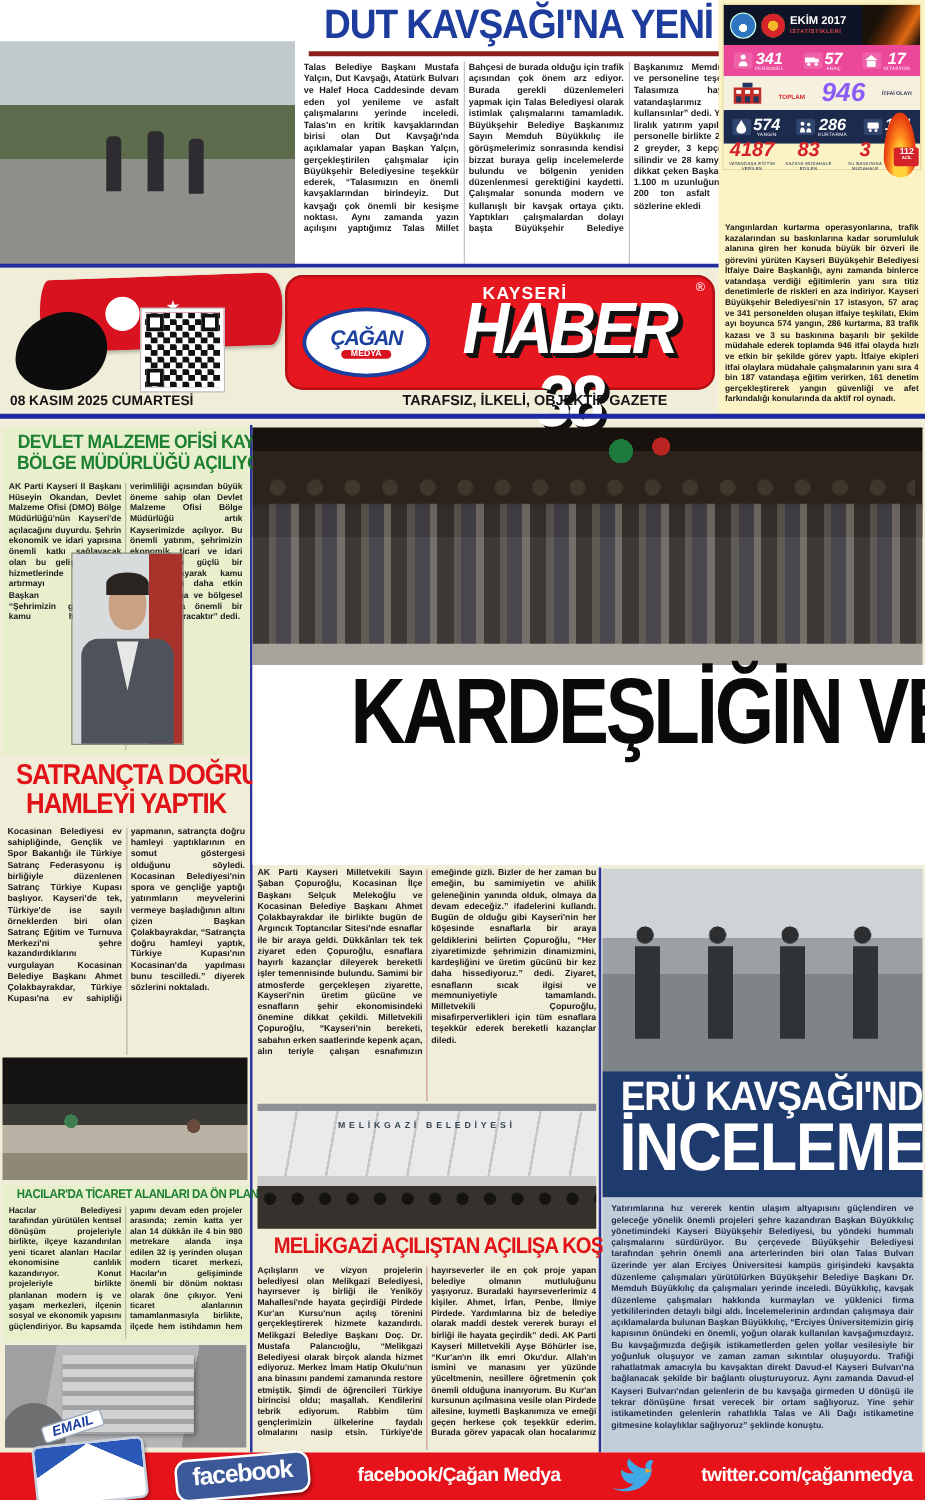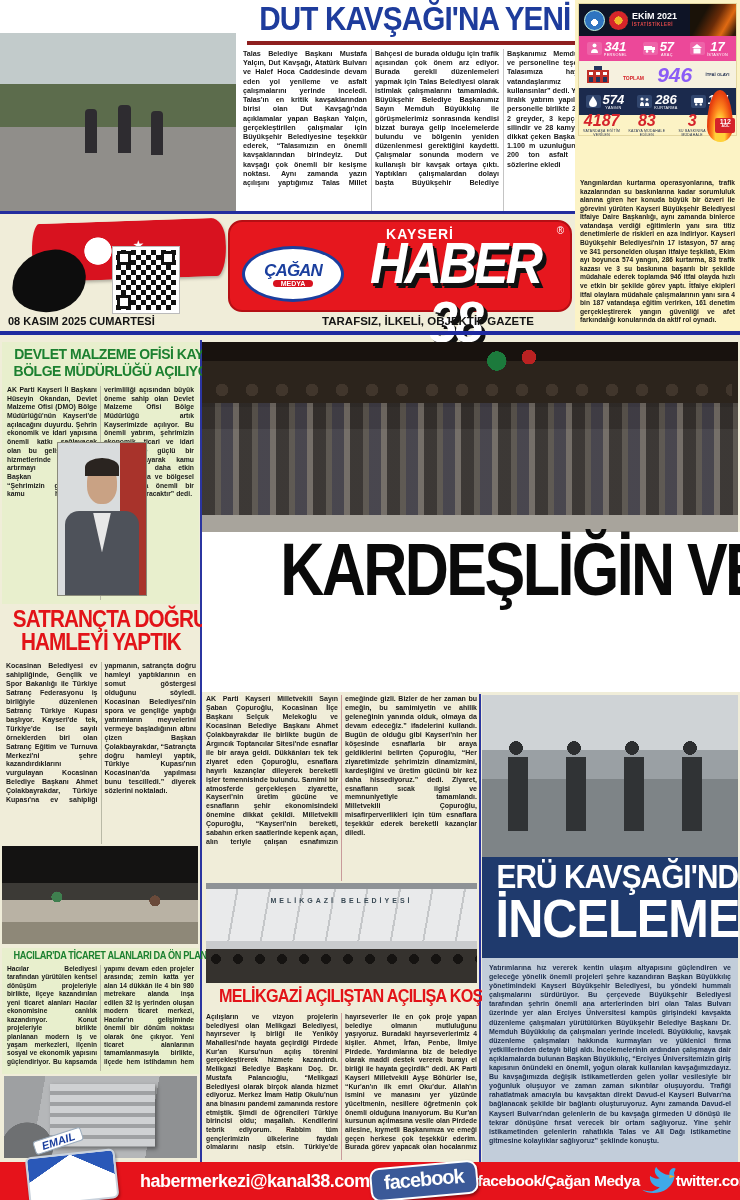--- a/index.html
+++ b/index.html
@@ -195,21 +195,21 @@
   <div class="abs top-underline"></div>
   <div class="abs top-body body-txt cols3">Talas Belediye Başkanı Mustafa Yalçın, Dut Kavşağı, Atatürk Bulvarı ve Halef Hoca Caddesinde devam eden yol yenileme ve asfalt çalışmalarını yerinde inceledi. Talas'ın en kritik kavşaklarından birisi olan Dut Kavşağı'nda açıklamalar yapan Başkan Yalçın, gerçekleştirilen çalışmalar için Büyükşehir Belediyesine teşekkür ederek, “Talasımızın en önemli kavşaklarından birindeyiz. Dut kavşağı çok önemli bir kesişme noktası. Aynı zamanda yazın açılışını yaptığımız Talas Millet Bahçesi de burada olduğu için trafik açısından çok önem arz ediyor. Burada gerekli düzenlemeleri yapmak için Talas Belediyesi olarak istimlak çalışmalarını tamamladık. Büyükşehir Belediye Başkanımız Sayın Memduh Büyükkılıç ile görüşmelerimiz sonrasında kendisi bizzat buraya gelip incelemelerde bulundu ve bölgenin yeniden düzenlenmesi gerektiğini kaydetti. Çalışmalar sonunda modern ve kullanışlı bir kavşak ortaya çıktı. Yaptıkları çalışmalardan dolayı başta Büyükşehir Belediye Başkanımız Memduh Büyükkılıç'a ve personeline teşekkür ediyorum. Talasımıza hayırlı olsun, vatandaşlarımız güle güle kullansınlar” dedi. Yaklaşık 8 milyon liralık yatırım yapılan kavşakta 68 personelle birlikte 2 freze makinesi, 2 greyder, 3 kepçe, 3 finisher, 7 silindir ve 28 kamyonun çalıştığına dikkat çeken Başkan Yalçın, toplam 1.100 m uzunluğundaki yola 3 bin 200 ton asfalt serildiğine de sözlerine ekledi</div>
   <div class="abs blue-line-top"></div>
 
   <div class="abs rightcol"></div>
   <div class="abs infobox">
     <div class="info-head">
       <span class="logo-circ logo-bld"></span>
       <span class="logo-circ logo-fire"></span>
       <span class="info-period">
-        <span>EKİM 2021</span>
+        <span>EKİM 2017</span>
         <small>İSTATİSTİKLERİ</small>
       </span>
     </div>
     <div class="band band-red">
       <span class="stat">
         <span class="tile">
           <svg width="9" height="11" viewBox="0 0 9 11">
               <circle cx="4.5" cy="2.5" r="2" fill="#fff"></circle>
               <path d="M1 10 Q1 6 4.5 6 Q8 6 8 10 Z" fill="#fff"></path>
             </svg>
@@ -417,21 +417,20 @@
   </div>
   <div class="abs eru-body">Yatırımlarına hız vererek kentin ulaşım altyapısını güçlendiren ve geleceğe yönelik önemli projeleri şehre kazandıran Başkan Büyükkılıç yönetimindeki Kayseri Büyükşehir Belediyesi, bu yöndeki hummalı çalışmalarını sürdürüyor. Bu çerçevede Büyükşehir Belediyesi tarafından şehrin önemli ana arterlerinden biri olan Talas Bulvarı üzerinde yer alan Erciyes Üniversitesi kampüs girişindeki kavşakta düzenleme çalışmaları yürütülürken Büyükşehir Belediye Başkanı Dr. Memduh Büyükkılıç da çalışmaları yerinde inceledi. Büyükkılıç, kavşak düzenleme çalışmaları hakkında kurmayları ve yüklenici firma yetkililerinden detaylı bilgi aldı. İncelemelerinin ardından çalışmaya dair açıklamalarda bulunan Başkan Büyükkılıç, “Erciyes Üniversitemizin giriş kapısının önündeki en önemli, yoğun olarak kullanılan kavşağımızdayız. Bu kavşağımızda değişik istikametlerden gelen yollar vesilesiyle bir yoğunluk oluşuyor ve zaman zaman sıkıntılar oluşuyordu. Trafiği rahatlatmak amacıyla bu kavşaktan direkt Davud-el Kayseri Bulvarı'na bağlanacak şekilde bir bağlantı oluşturuyoruz. Aynı zamanda Davud-el Kayseri Bulvarı'ndan gelenlerin de bu kavşağa girmeden U dönüşü ile tekrar dönüşüne fırsat verecek bir ortam sağlıyoruz. Yine şehir istikametinden gelenlerin rahatlıkla Talas ve Ali Dağı istikametine gitmesine kolaylıklar sağlıyoruz” şeklinde konuştu.</div>
 
   <div class="abs footer">
     <div class="mail-wrap">
       <span class="email-tag">EMAIL</span>
       <span class="envelope">
           <span class="flap"></span>
         </span>
     </div>
-    <span class="f-text">habermerkezi@kanal38.com</span>
     <span class="fb-badge">facebook</span>
     <span class="f-text sm">facebook/Çağan Medya</span>
     <span>
       <svg width="36" height="30" viewBox="0 0 40 34">
         <path d="M2 27 C9 30 17 29 22 24 C13 23 10 16 11 11 C14 13.5 18 15 22 14 C16 10 15 4 18 1 C21.5 6.5 28 10 33 10 C32 4.5 37 0.5 40 3 L38 8 C40 13 37 21 30 26 C23 31 10 33 2 27 Z" fill="#3fa9e8"></path>
         <path d="M33 10 L39 12 L33 14 Z" fill="#f5a623"></path>
       </svg>
     </span>
     <span class="f-text sm">twitter.com/çağanmedya</span>
   </div>

